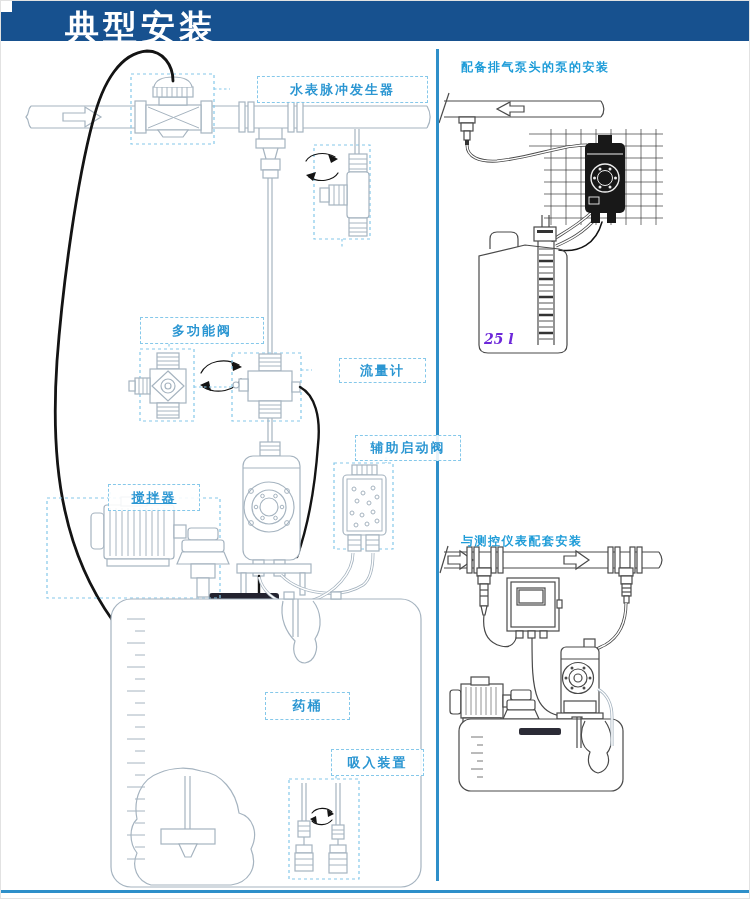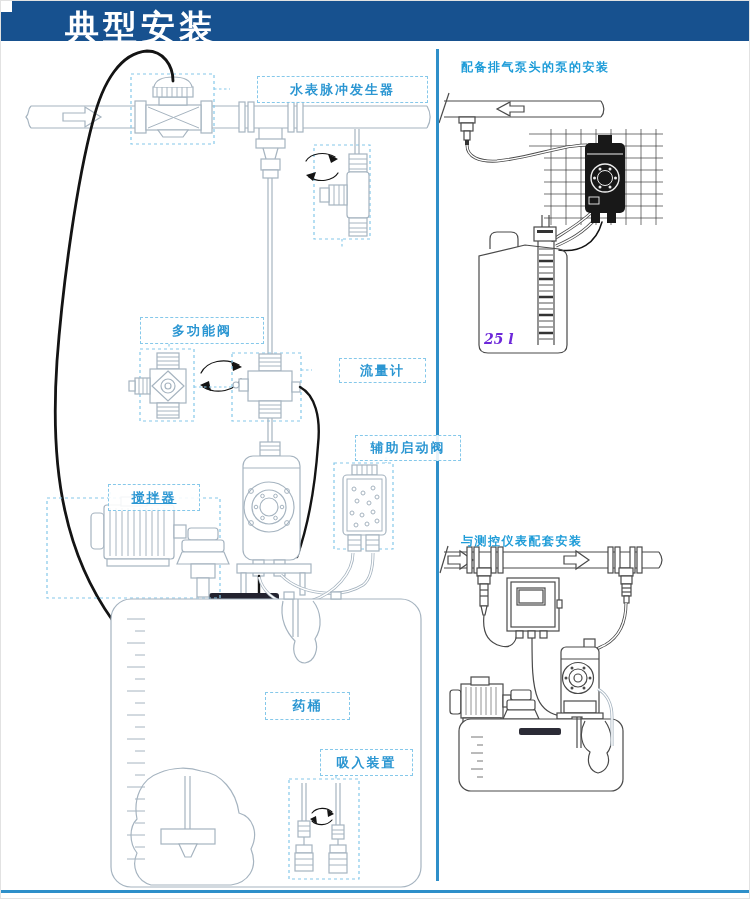--- a/index.html
+++ b/index.html
@@ -574,17 +574,17 @@
 
   <div class="sec-title" style="left:452px;top:58px;">配备排气泵头的泵的安装</div>
   <div class="sec-title" style="left:452px;top:508px;margin-top:24px;">与测控仪表配套安装</div>
 
   <div class="lbl" style="left:229px;top:75px;width:171px;height:27px;">水表脉冲发生器</div>
   <div class="lbl" style="left:112px;top:316px;width:124px;height:27px;">多功能阀</div>
   <div class="lbl" style="left:311px;top:357px;width:87px;height:25px;text-align:center;">流量计</div>
   <div class="lbl" style="left:327px;top:434px;width:106px;height:26px;">辅助启动阀</div>
   <div class="lbl" style="left:80px;top:483px;width:92px;height:27px;text-decoration:underline;">搅拌器</div>
   <div class="lbl" style="left:237px;top:691px;width:85px;height:28px;">药桶</div>
-  <div class="lbl" style="left:292px;top:748px;width:93px;height:27px;">吸入装置</div>
+  <div class="lbl" style="left:303px;top:748px;width:93px;height:27px;">吸入装置</div>
 
   <div class="can-label">25 l</div>
 
 </div>
 
 </body></html>

